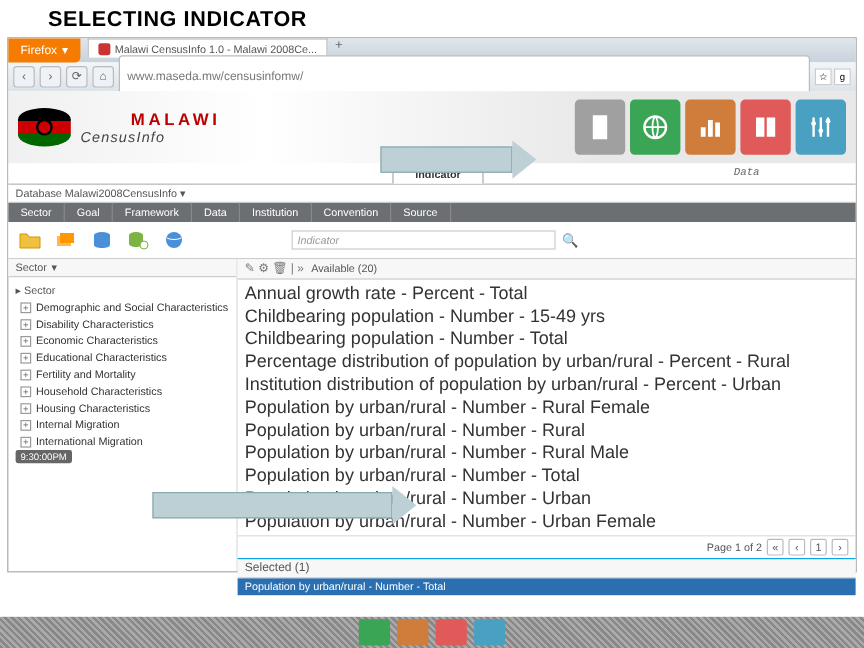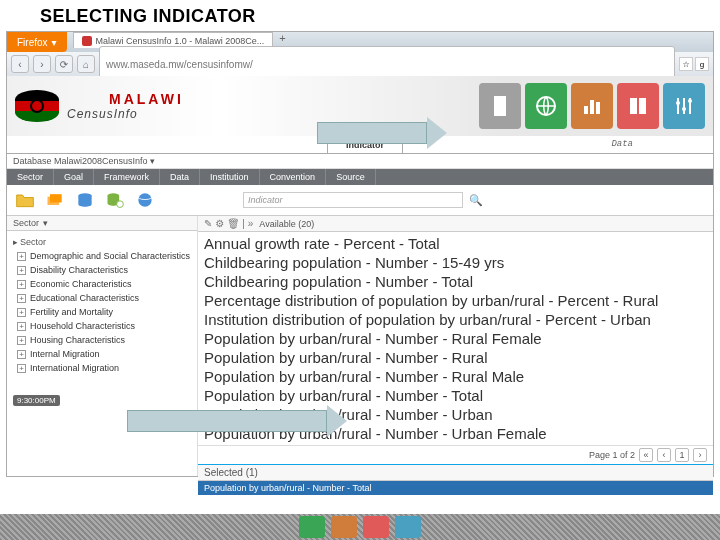--- a/index.html
+++ b/index.html
@@ -39,21 +39,21 @@
   .tool-ico svg { width: 20px; height: 18px; }
   .ind-search { flex: 0 0 220px; height: 16px; border: 1px solid #ccc; font-size: 9px; color: #999; padding: 0 4px; display: flex; align-items: center; font-style: italic; margin-left: 80px; }
   .mag { font-size: 11px; color: #888; }
   .main { display: flex; height: 260px; }
   .left-col { width: 190px; display: flex; flex-direction: column; }
   .sector-hd { font-size: 9px; padding: 2px 6px; border-bottom: 1px solid #ccc; background: #f7f7f7; display: flex; align-items: center; gap: 4px; color: #555; }
   .tree { font-size: 9px; padding: 4px 6px; flex: 1; overflow: hidden; }
   .tree-root { color: #555; padding: 2px 0; }
   .tree-item { display: flex; align-items: center; gap: 4px; padding: 2px 0 2px 4px; color: #333; }
   .tree-item .pm { width: 9px; height: 9px; border: 1px solid #999; font-size: 8px; line-height: 7px; text-align: center; color: #666; }
-  .badge { background: #666; color: #fff; font-size: 8px; padding: 1px 4px; border-radius: 2px; margin-top: 20px; display: inline-block; }
+  .badge { background: #666; color: #fff; font-size: 8px; padding: 1px 4px; border-radius: 2px; margin-top: 0; display: inline-block; }
   .right-col { flex: 1; display: flex; flex-direction: column; border-left: 1px solid #ddd; }
   .avail-hd { display: flex; align-items: center; gap: 6px; font-size: 9px; padding: 2px 6px; border-bottom: 1px solid #ccc; background: #f7f7f7; color: #555; }
   .mini-ico { font-size: 10px; color: #777; }
   .avail-list { font-size: 15px; color: #333; padding: 2px 6px; }
   .avail-list div { padding: 1px 0; white-space: nowrap; overflow: hidden; text-overflow: ellipsis; }
   .pager { font-size: 9px; color: #555; text-align: right; padding: 2px 6px; border-top: 1px solid #ddd; display: flex; justify-content: flex-end; gap: 4px; align-items: center; }
   .pager .pbtn { border: 1px solid #bbb; width: 14px; height: 14px; font-size: 9px; line-height: 12px; text-align: center; border-radius: 2px; }
   .sel-hd { font-size: 10px; padding: 2px 6px; border-top: 1px solid #0ea5e9; border-bottom: 1px solid #ccc; background: #f7f7f7; color: #555; }
   .sel-item { background: #2a6fb0; color: #fff; font-size: 9px; padding: 2px 6px; }
   .sel-space { flex: 1; background: #fff; }

